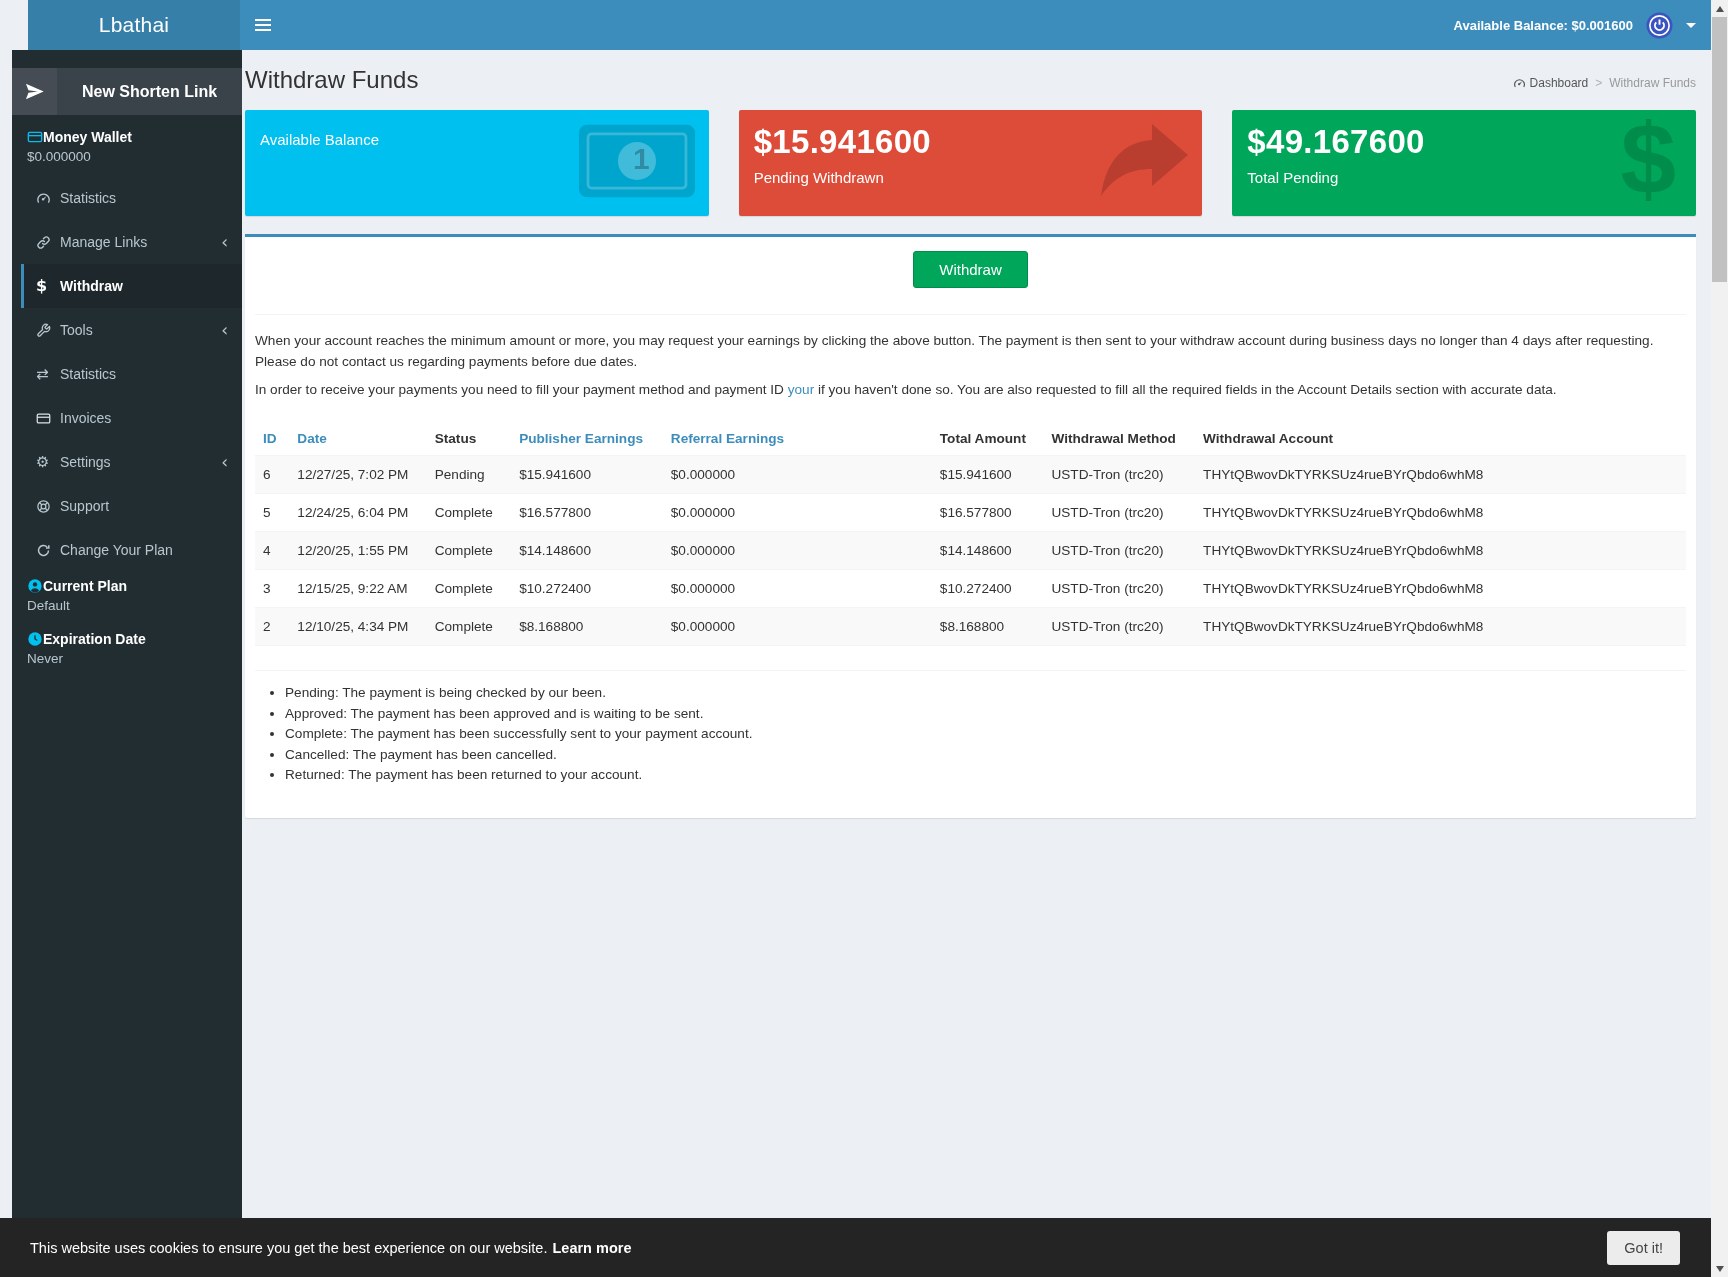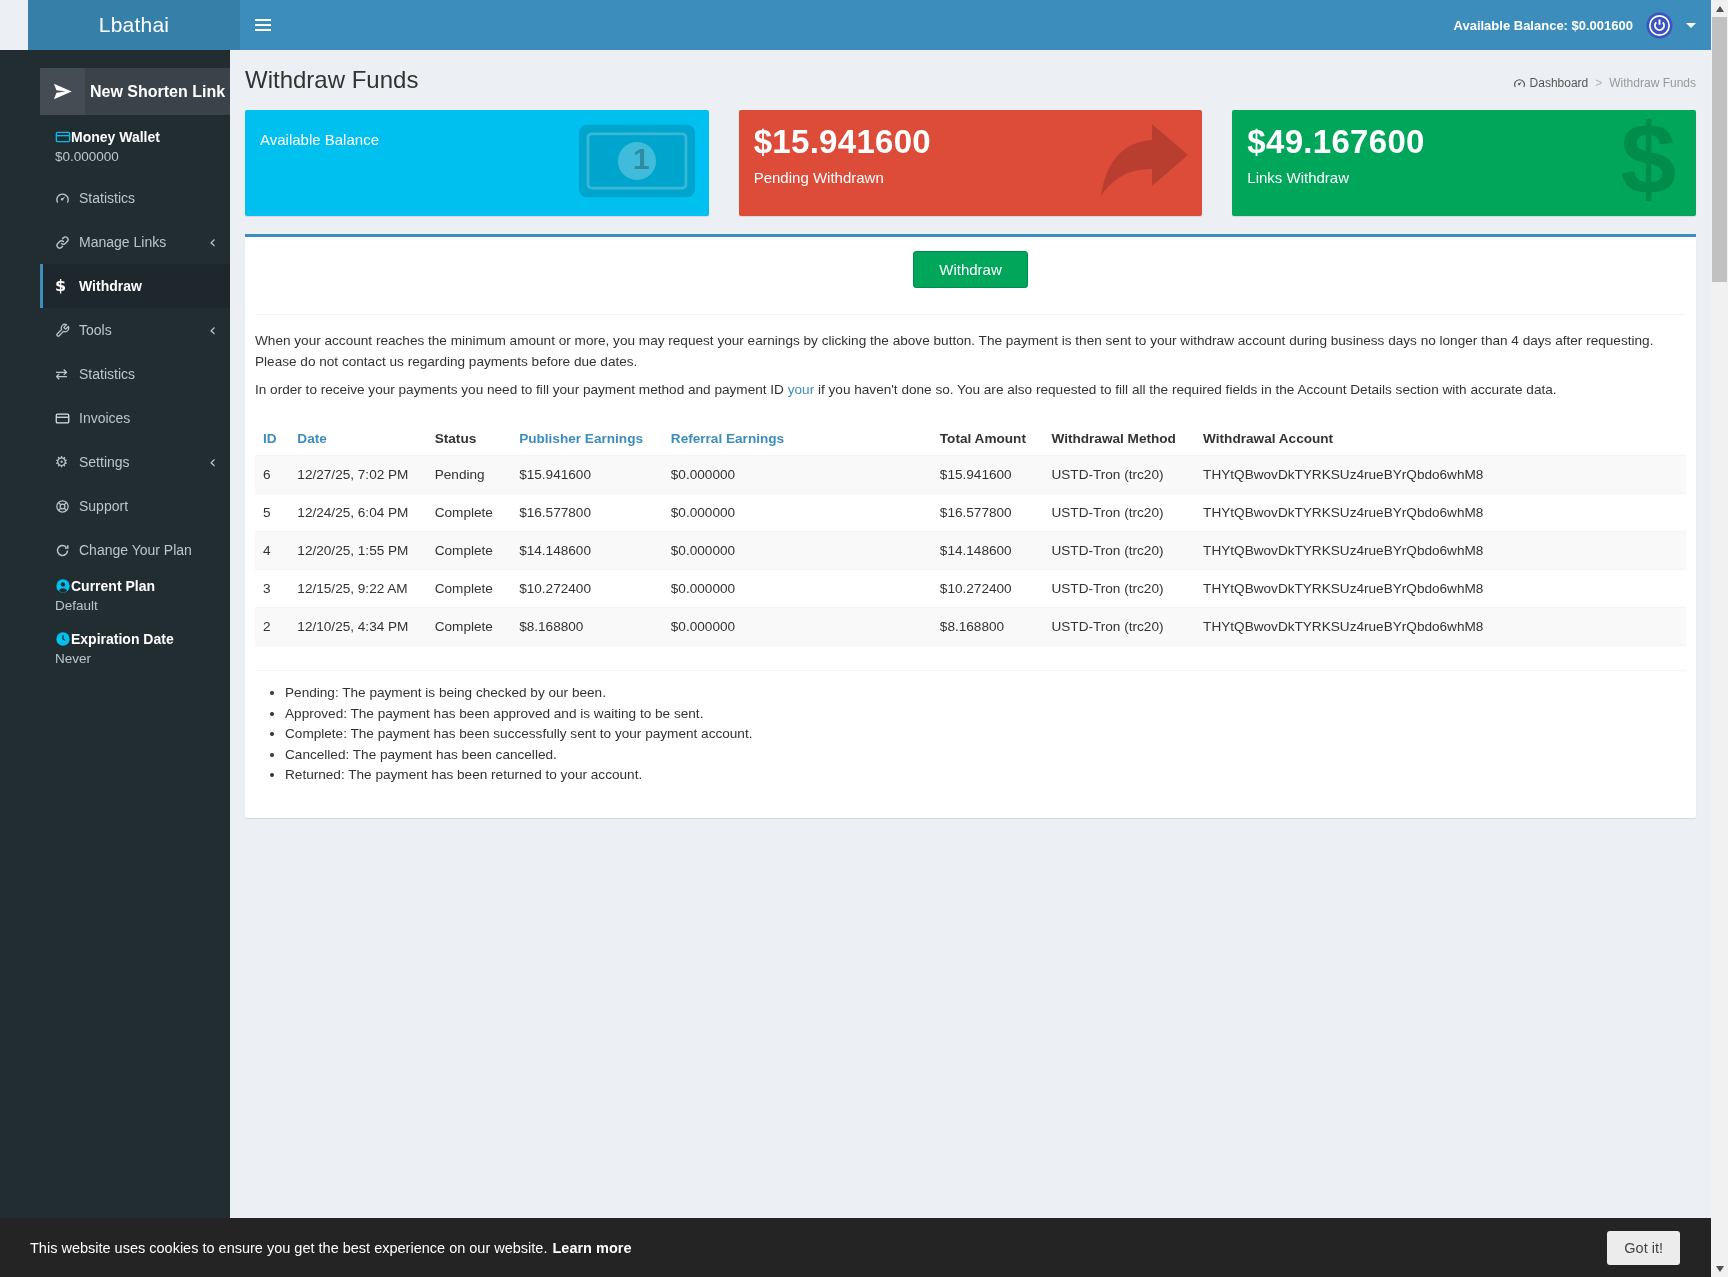--- a/index.html
+++ b/index.html
@@ -15,29 +15,29 @@
   .navbar { flex:1; background:#3c8dbc; display:flex; align-items:center; }
   .hamburger { width:46px; height:50px; display:flex; flex-direction:column; justify-content:center;
                align-items:center; gap:3px; cursor:pointer; }
   .hamburger i { display:block; width:16px; height:2px; background:#fff; }
   .nav-right { margin-left:auto; display:flex; align-items:center; gap:13px; padding-right:32px; }
   .balance { color:#fff; font-size:13px; font-weight:bold; }
   .power-btn { width:27px; height:27px; cursor:pointer; display:block; }
   .caret { width:0; height:0; border-left:5px solid transparent; border-right:5px solid transparent;
            border-top:5px solid #fff; cursor:pointer; }
   
-  .sidebar { position:absolute; top:50px; left:0; bottom:0; width:230px; background:#222d32; z-index:15;padding-left:40px; }
+  .sidebar { position:absolute; top:50px; left:12px; bottom:0; width:230px; background:#222d32; z-index:15; }
   .new-link { display:flex; height:47px; margin-top:18px; cursor:pointer; }
   .new-link .icon-box { width:45px; background:#454c54; display:flex; align-items:center; justify-content:center; }
   .new-link .txt-box { flex:1; background:#3b434a; color:#fff; font-size:16px; font-weight:bold;
                        display:flex; align-items:center; justify-content:center; }
   .side-block { padding:14px 15px 2px 15px; }
   .side-block .blk-head { display:flex; align-items:center; color:#fff; font-size:14px; font-weight:bold; }
   .side-block .blk-val { color:#b8c7ce; font-size:13.5px; margin-top:4px; }
-  .menu { list-style:none; margin-top:10px; }
+  .menu { list-style:none; margin-top:10px;margin-left:9px; }
   .menu li { height:44px; display:flex; align-items:center; padding-left:15px; color:#b8c7ce;
              font-size:14px; cursor:pointer; position:relative; }
   .menu li .mi { width:24px; display:flex; align-items:center; color:#b8c7ce; }
   .menu li.active { background:#1e282c; border-left:3px solid #3c8dbc; padding-left:12px; color:#fff; font-weight:bold; }
   .menu li.active .mi { color:#fff; }
   .chev { position:absolute; right:14px; font-size:17px; color:#b8c7ce; line-height:1;
           font-family:"DejaVu Sans",sans-serif; }
   .glyph { font-family:"DejaVu Sans",sans-serif; font-size:15px; line-height:1; }
   .glyph.big { font-size:16px; font-weight:bold; }
   
@@ -277,21 +277,21 @@
       <div class="num">$15.941600</div>
       <div class="lbl">Pending Withdrawn</div>
       <span class="card-icon" style="top:6px;right:8px;">
         <svg viewBox="0 0 100 88" width="100" height="88">
           <path d="M58 8v16C30 26 12 44 7 80c13-19 29-27 51-27v17l36-31z" fill="rgba(0,0,0,0.16)"></path>
         </svg>
       </span>
     </div>
     <div class="card card-green">
       <div class="num">$49.167600</div>
-      <div class="lbl">Links Withdraw</div>
+      <div class="lbl">Total Pending</div>
       <div class="dollar-icon">$</div>
     </div>
   </div>
 
   <div class="box">
     <div class="btn-row">
       <button class="btn-withdraw">Withdraw</button>
     </div>
     <hr class="div">
 

